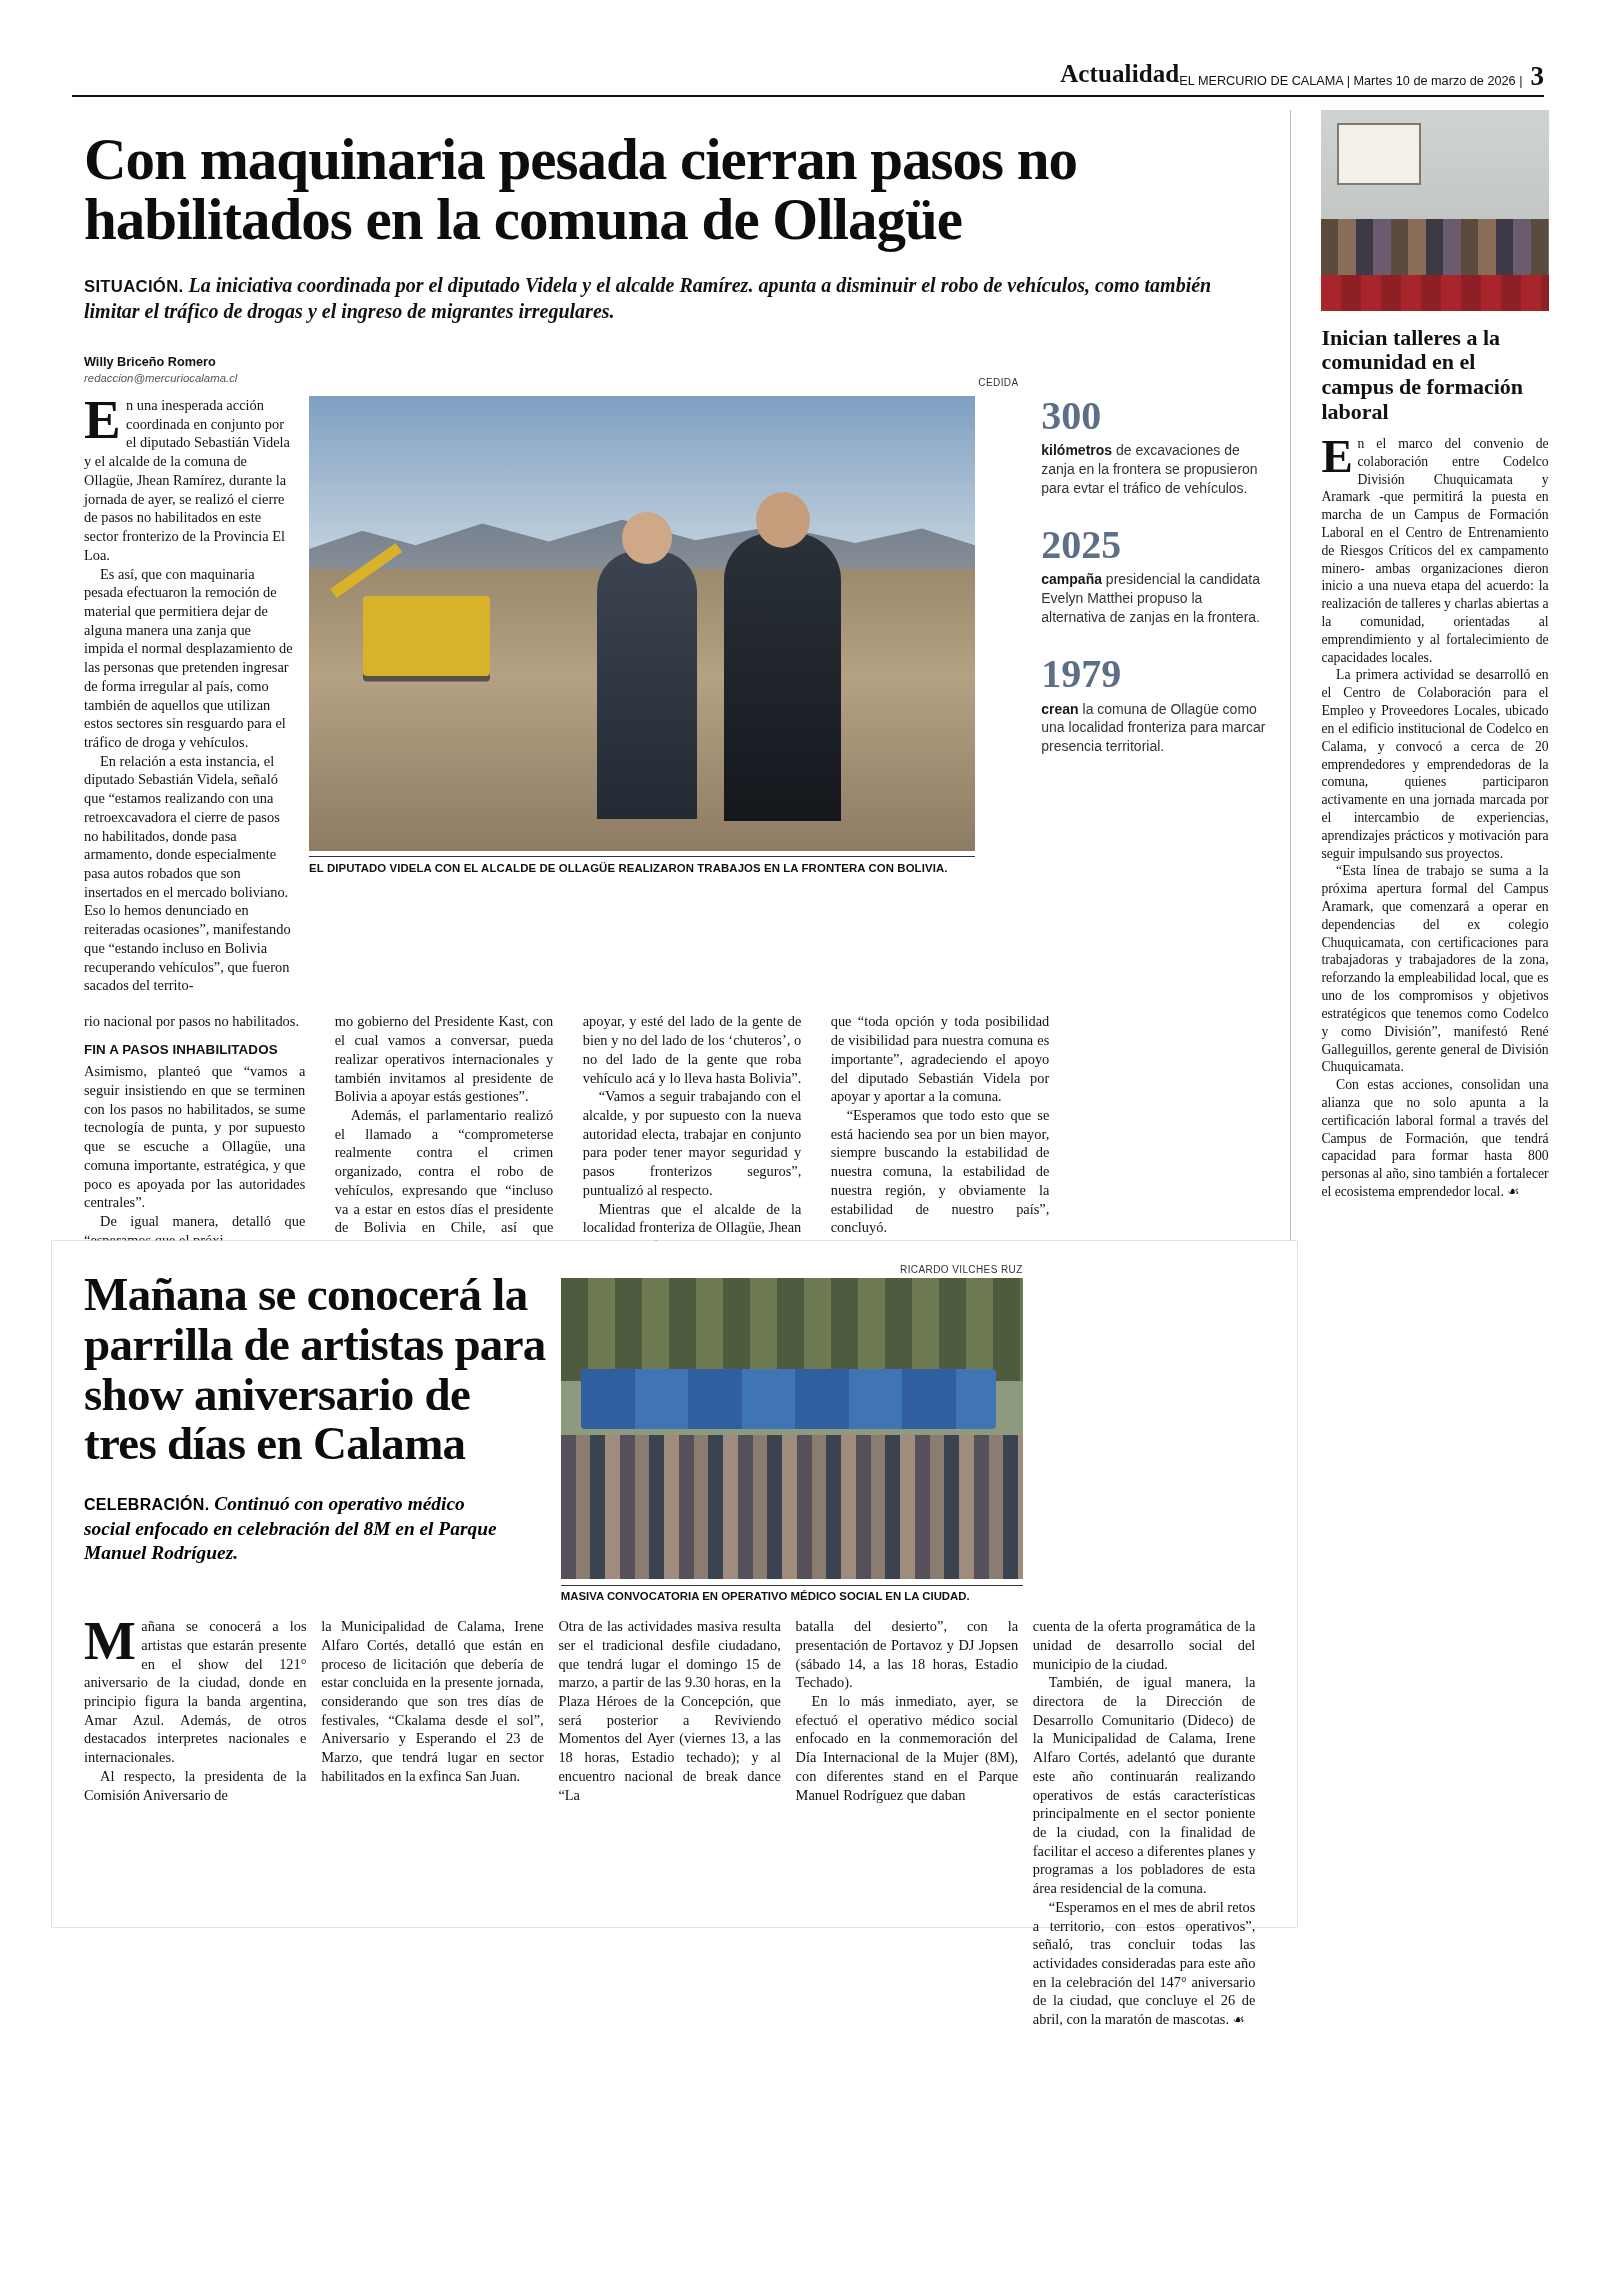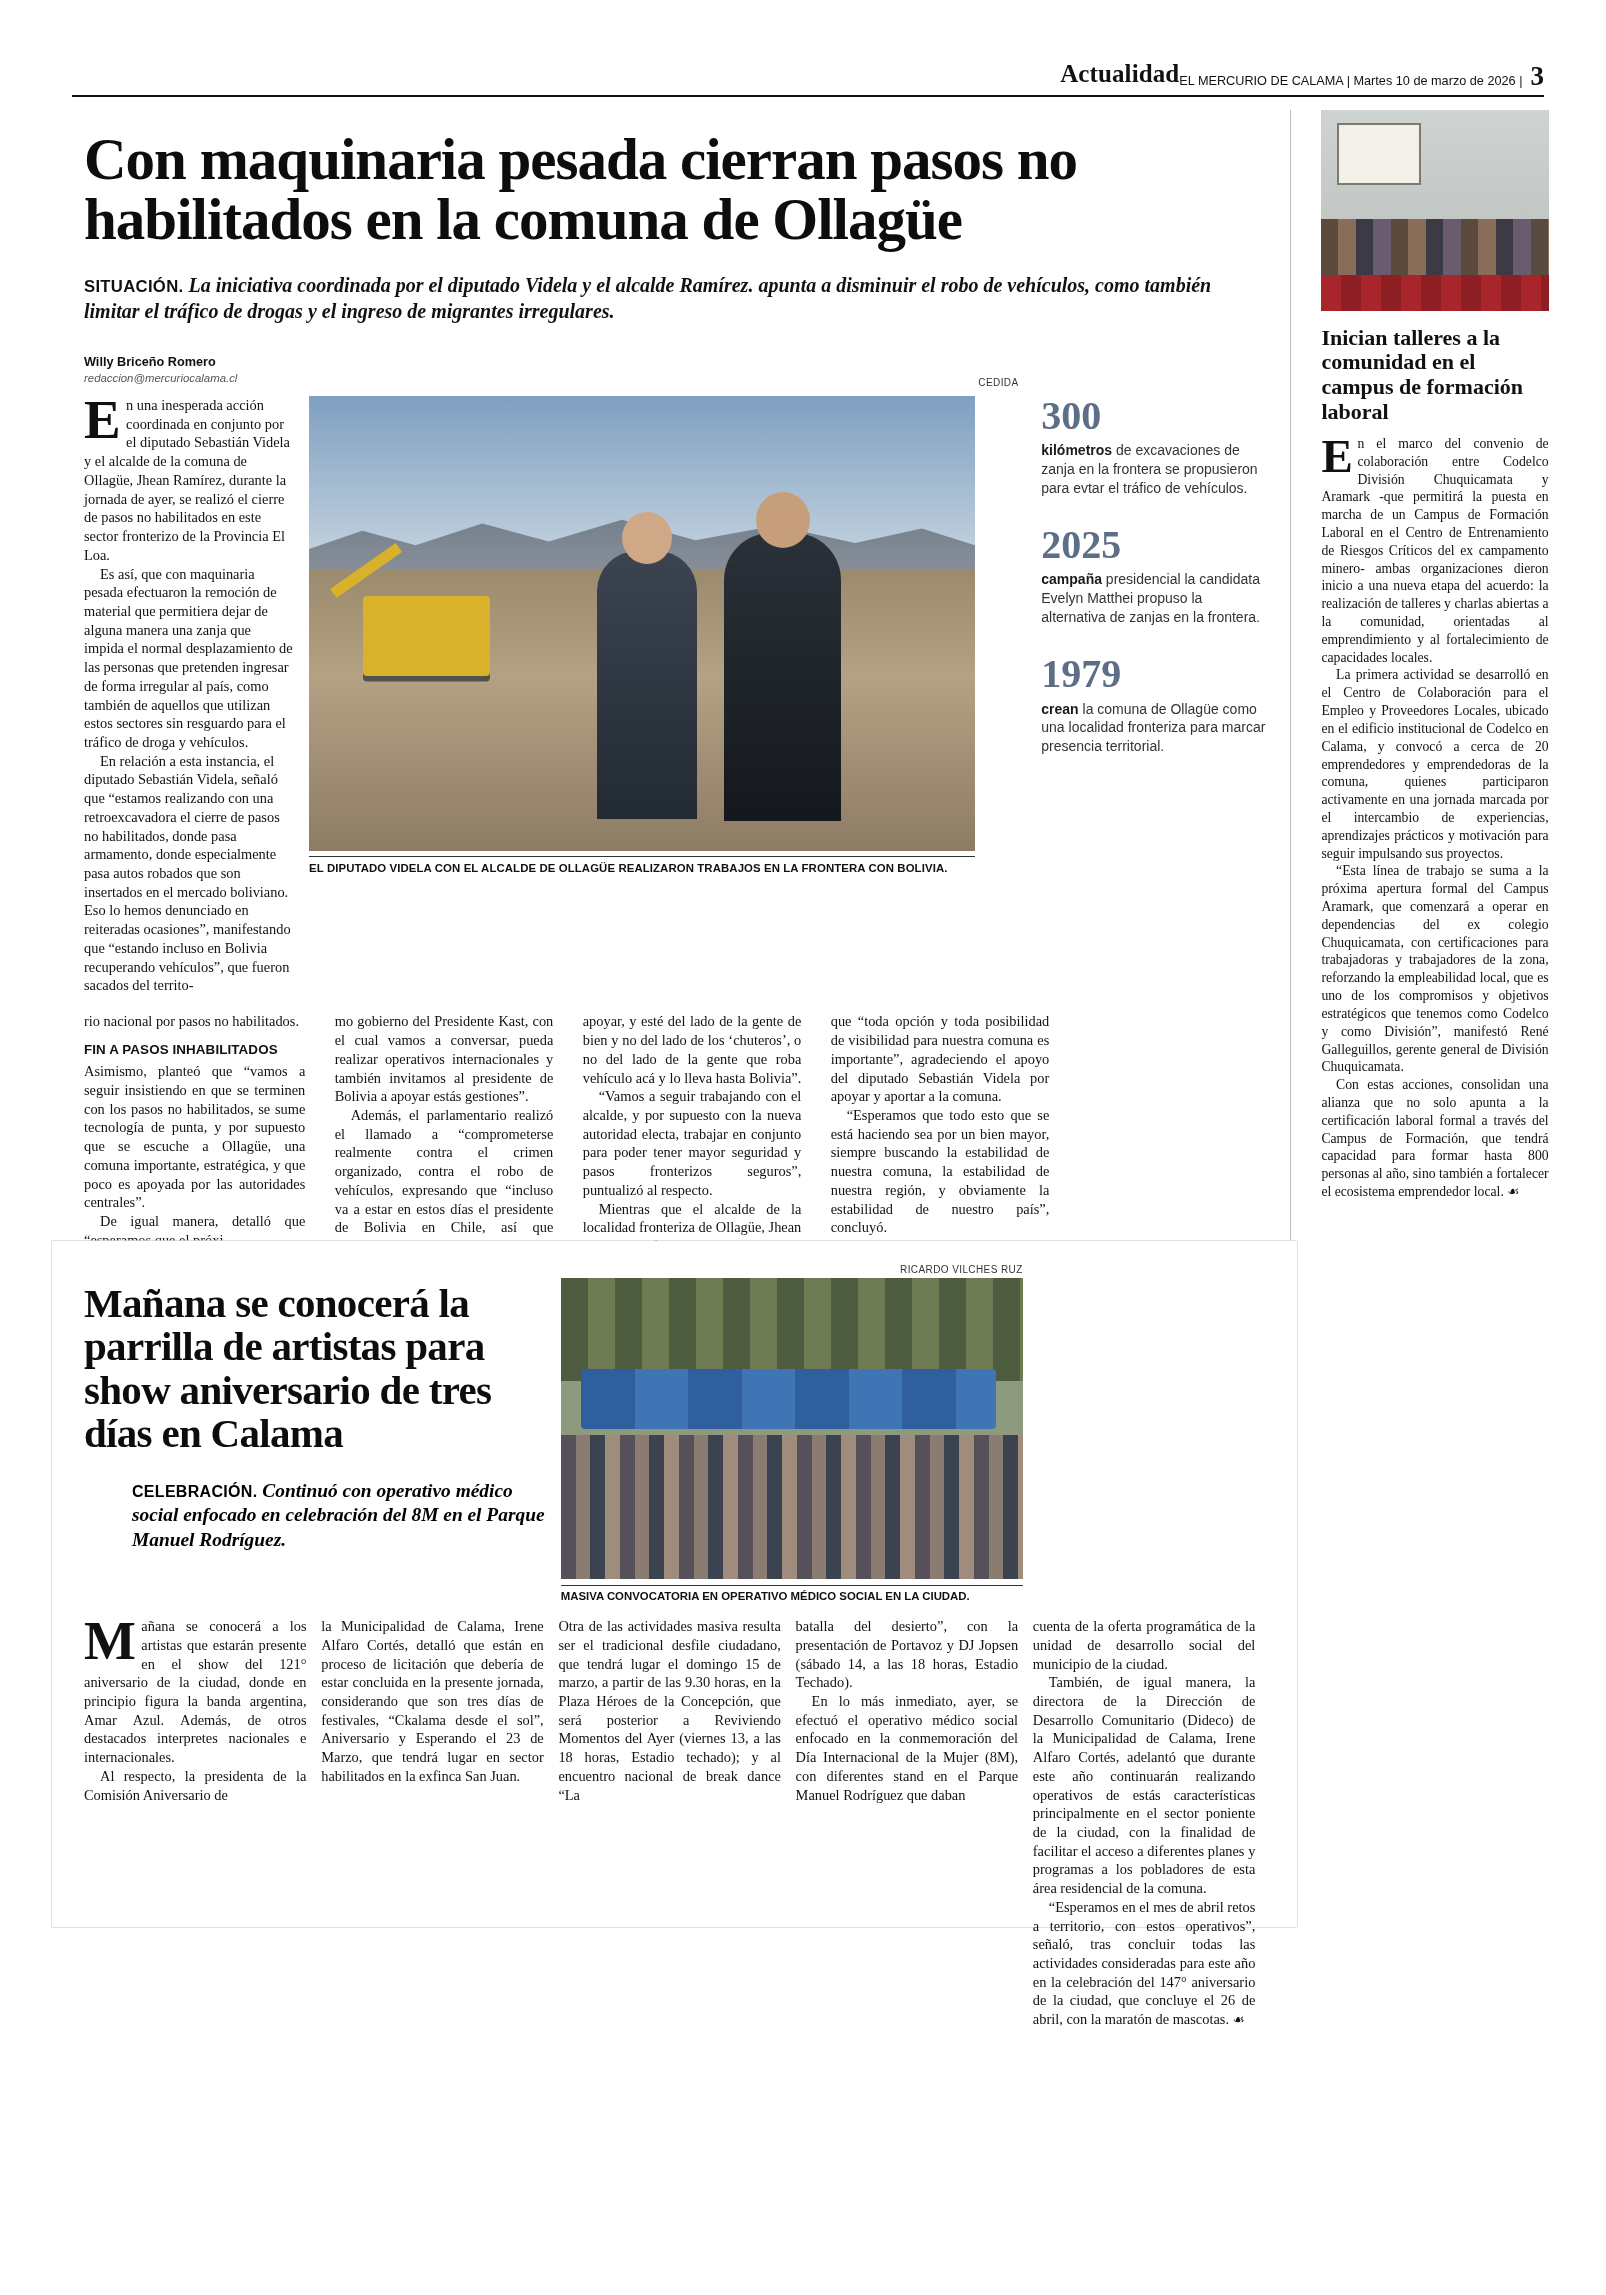--- a/index.html
+++ b/index.html
@@ -147,23 +147,23 @@
   
   .lower{
     position:absolute;left:52px;top:1241px;width:1245px;height:686px;
     background:#ffffff;box-shadow:0 0 0 0.7px #d5d5d5;
   }
   .lower-inner{padding:23px 27px 0 32px;}
   .lower-top{display:flex;}
   .lower-head{width:462px;}
   h2.headline2{
     font-family:"Liberation Serif", serif;font-weight:bold;
-    font-size:41px;line-height:1.06;letter-spacing:-0.7px;margin:18px 0 0;color:#0d0d0d;
-  }
-  .stand2{margin-top:23px;font-size:19.4px;line-height:1.26;max-width:428px;margin-left:48px;}
+    font-size:47px;line-height:1.06;letter-spacing:-0.7px;margin:6px 0 0;color:#0d0d0d;
+  }
+  .stand2{margin-top:23px;font-size:19.4px;line-height:1.26;max-width:428px;}
   .stand2 .kicker{font-family:"Liberation Sans", sans-serif;font-weight:bold;font-size:16px;letter-spacing:0.3px;}
   .stand2 .lede{font-style:italic;font-weight:bold;}
   .lower-photo-wrap{margin-left:14.7px;width:462px;}
   .lower-credit{
     text-align:right;font-family:"Liberation Sans", sans-serif;font-size:10px;color:#333;letter-spacing:0.4px;margin-bottom:3.3px;
   }
   .lower-photo{
     width:462px;height:301px;position:relative;overflow:hidden;
     background:linear-gradient(#b9c6cf 0 30%,#8e9a7e 30% 55%,#9a9286 55% 100%);
   }

